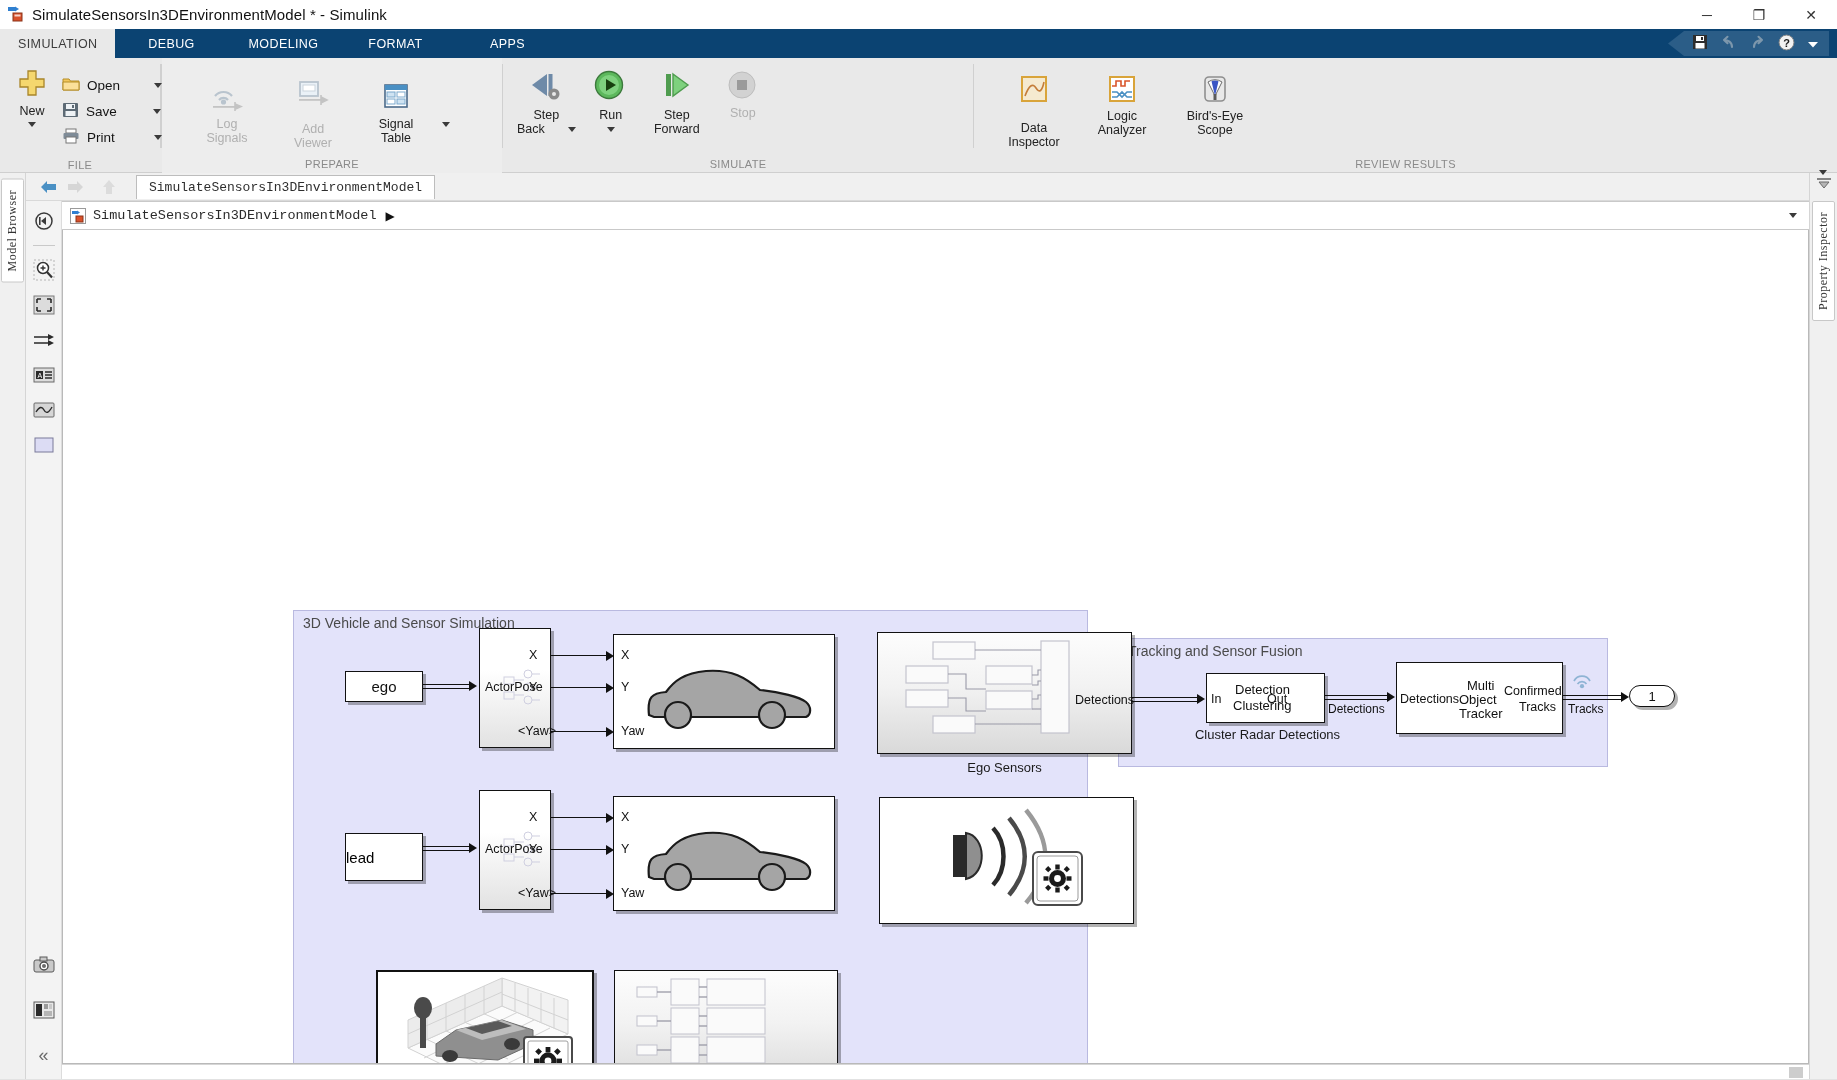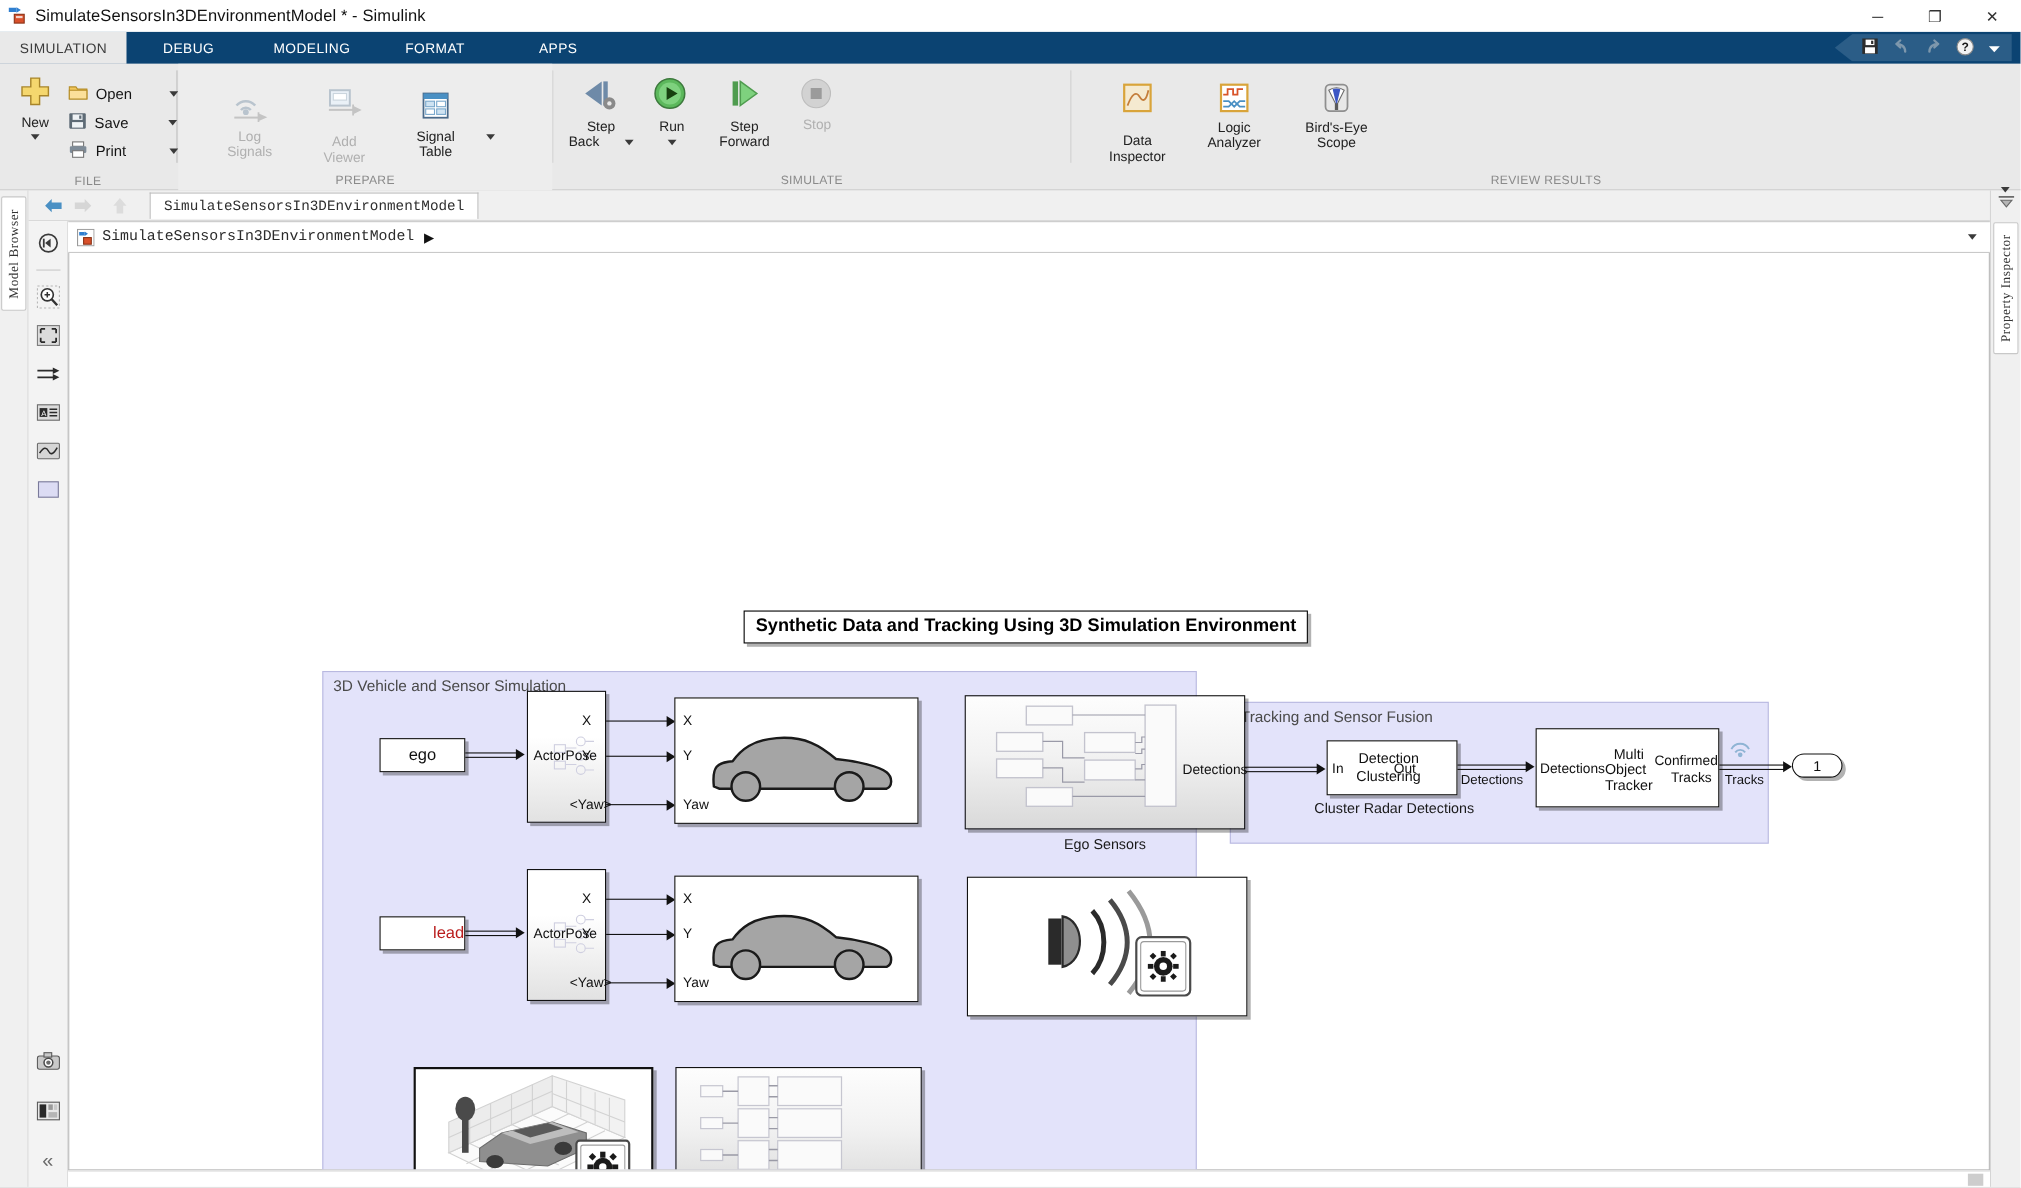--- a/index.html
+++ b/index.html
@@ -541,21 +541,20 @@
               <rect x="6" y="8" width="7" height="6" fill="#d9502a" stroke="#8a3318"></rect>
             </svg>
           </span>
           <span class="btext">SimulateSensorsIn3DEnvironmentModel</span>
           <span class="bsep">▶</span>
           <span class="bcaret caret"></span>
         </div>
 
         <div class="canvas">
 
-          <div class="sys-title" style="left:613px; top:325px;">Synthetic Data and Tracking Using 3D Simulation Environment</div>
 
           <div class="subsys" style="left:230px; top:380px; width:795px; height:525px;">
             <div class="sub-label">3D Vehicle and Sensor Simulation</div>
           </div>
 
           <div class="subsys" style="left:1055px; top:408px; width:490px; height:129px;">
             <div class="sub-label">Tracking and Sensor Fusion</div>
           </div>
 
           <div class="sl-box" style="left:282px; top:441px; width:78px; height:31px; display:flex;align-items:center;justify-content:center;font-size:15px;color:#111">
@@ -654,21 +653,21 @@
               <path d="M3 8 A9 9 0 0 1 19 8" stroke="#8fb4d4" stroke-width="1.7" fill="none"></path>
               <path d="M6.5 11 A5.5 5.5 0 0 1 15.5 11" stroke="#8fb4d4" stroke-width="1.7" fill="none"></path>
               <circle cx="11" cy="13.2" r="2.1" fill="#8fb4d4"></circle>
             </svg>
           </span>
 
           <div class="outport" style="left:1566px; top:455px; width:46px; height:22px;">
             <span>1</span>
           </div>
 
-          <div class="sl-box" style="left:282px; top:603px; width:78px; height:31px; display:flex;align-items:center;justify-content:flex-end;font-size:15px;color:#b91c1c">
+          <div class="sl-box" style="left:282px; top:603px; width:78px; height:48px; display:flex;align-items:center;justify-content:flex-start;font-size:15px;color:#000000">
             <span>lead</span>
           </div>
           <div class="dblline" style="left:360px; top:616px; width:48px;"></div>
           <div class="arrowr" style="left:406px; top:613px;"></div>
 
           <div class="sl-box grad" style="left:416px; top:560px; width:72px; height:120px;">
             <svg width="72" height="120" viewBox="0 0 72 120" style="position:absolute;left:0;top:0">
               <rect x="24" y="48" width="10" height="7" fill="none" stroke="#cfcfe0"></rect>
               <rect x="24" y="63" width="10" height="7" fill="none" stroke="#cfcfe0"></rect>
               <circle cx="48" cy="45" r="4" fill="none" stroke="#cfcfe0"></circle>

